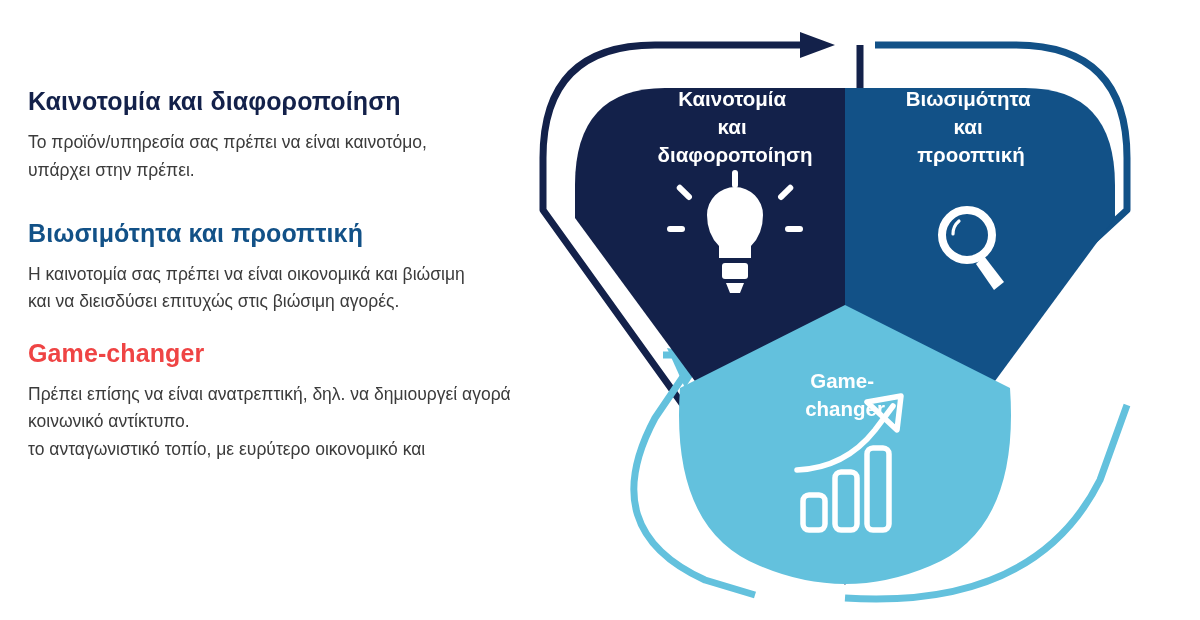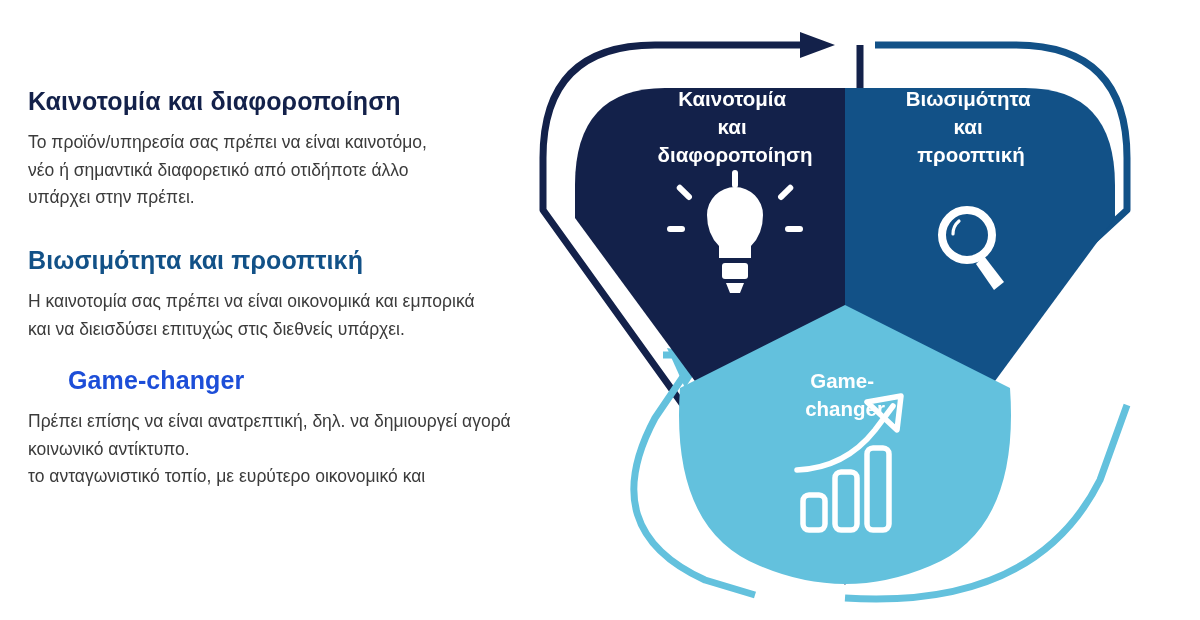--- a/index.html
+++ b/index.html
@@ -22,21 +22,21 @@
 
   .block-title {
     font-size:25px;
     font-weight:bold;
     line-height:1.25;
     margin-bottom:12px;
     letter-spacing:0.1px;
   }
   .t-navy  { color:#13214a; }
   .t-blue  { color:#125187; }
-  .t-cyan  { color:#1d4ed8;margin-left:40px; }
+  .t-cyan  { color:#ef4444; }
 
   .block-body {
     font-size:17.5px;
     line-height:1.56;
     color:#3b3b3b;
     font-weight:400;
   }
   .block-body span { display:block; white-space:pre; }
 
   .sp-1 { margin-bottom:34px; }
@@ -62,30 +62,29 @@
 <body>
 
 <div class="page">
 
   <div class="text-col">
 
     <div class="block sp-1">
       <div class="block-title t-navy">Καινοτομία και διαφοροποίηση</div>
       <div class="block-body">
         <span>Το προϊόν/υπηρεσία σας πρέπει να είναι καινοτόμο,</span>
-        <span>νέο ή σημαντικά διαφορετικό από οτιδήποτε άλλο</span>
         <span>υπάρχει στην πρέπει.</span>
       </div>
     </div>
 
     <div class="block sp-2">
       <div class="block-title t-blue">Βιωσιμότητα και προοπτική</div>
       <div class="block-body">
-        <span>Η καινοτομία σας πρέπει να είναι οικονομικά και εμπορικά</span>
-        <span>και να διεισδύσει επιτυχώς στις διεθνείς υπάρχει.</span>
+        <span>Η καινοτομία σας πρέπει να είναι οικονομικά και βιώσιμη</span>
+        <span>και να διεισδύσει επιτυχώς στις βιώσιμη αγορές.</span>
       </div>
     </div>
 
     <div class="block">
       <div class="block-title t-cyan">Game-changer</div>
       <div class="block-body">
         <span>Πρέπει επίσης να είναι ανατρεπτική, δηλ. να δημιουργεί αγορά</span>
         <span>κοινωνικό αντίκτυπο.</span>
         <span>το ανταγωνιστικό τοπίο, με ευρύτερο οικονομικό και</span>
       </div>

